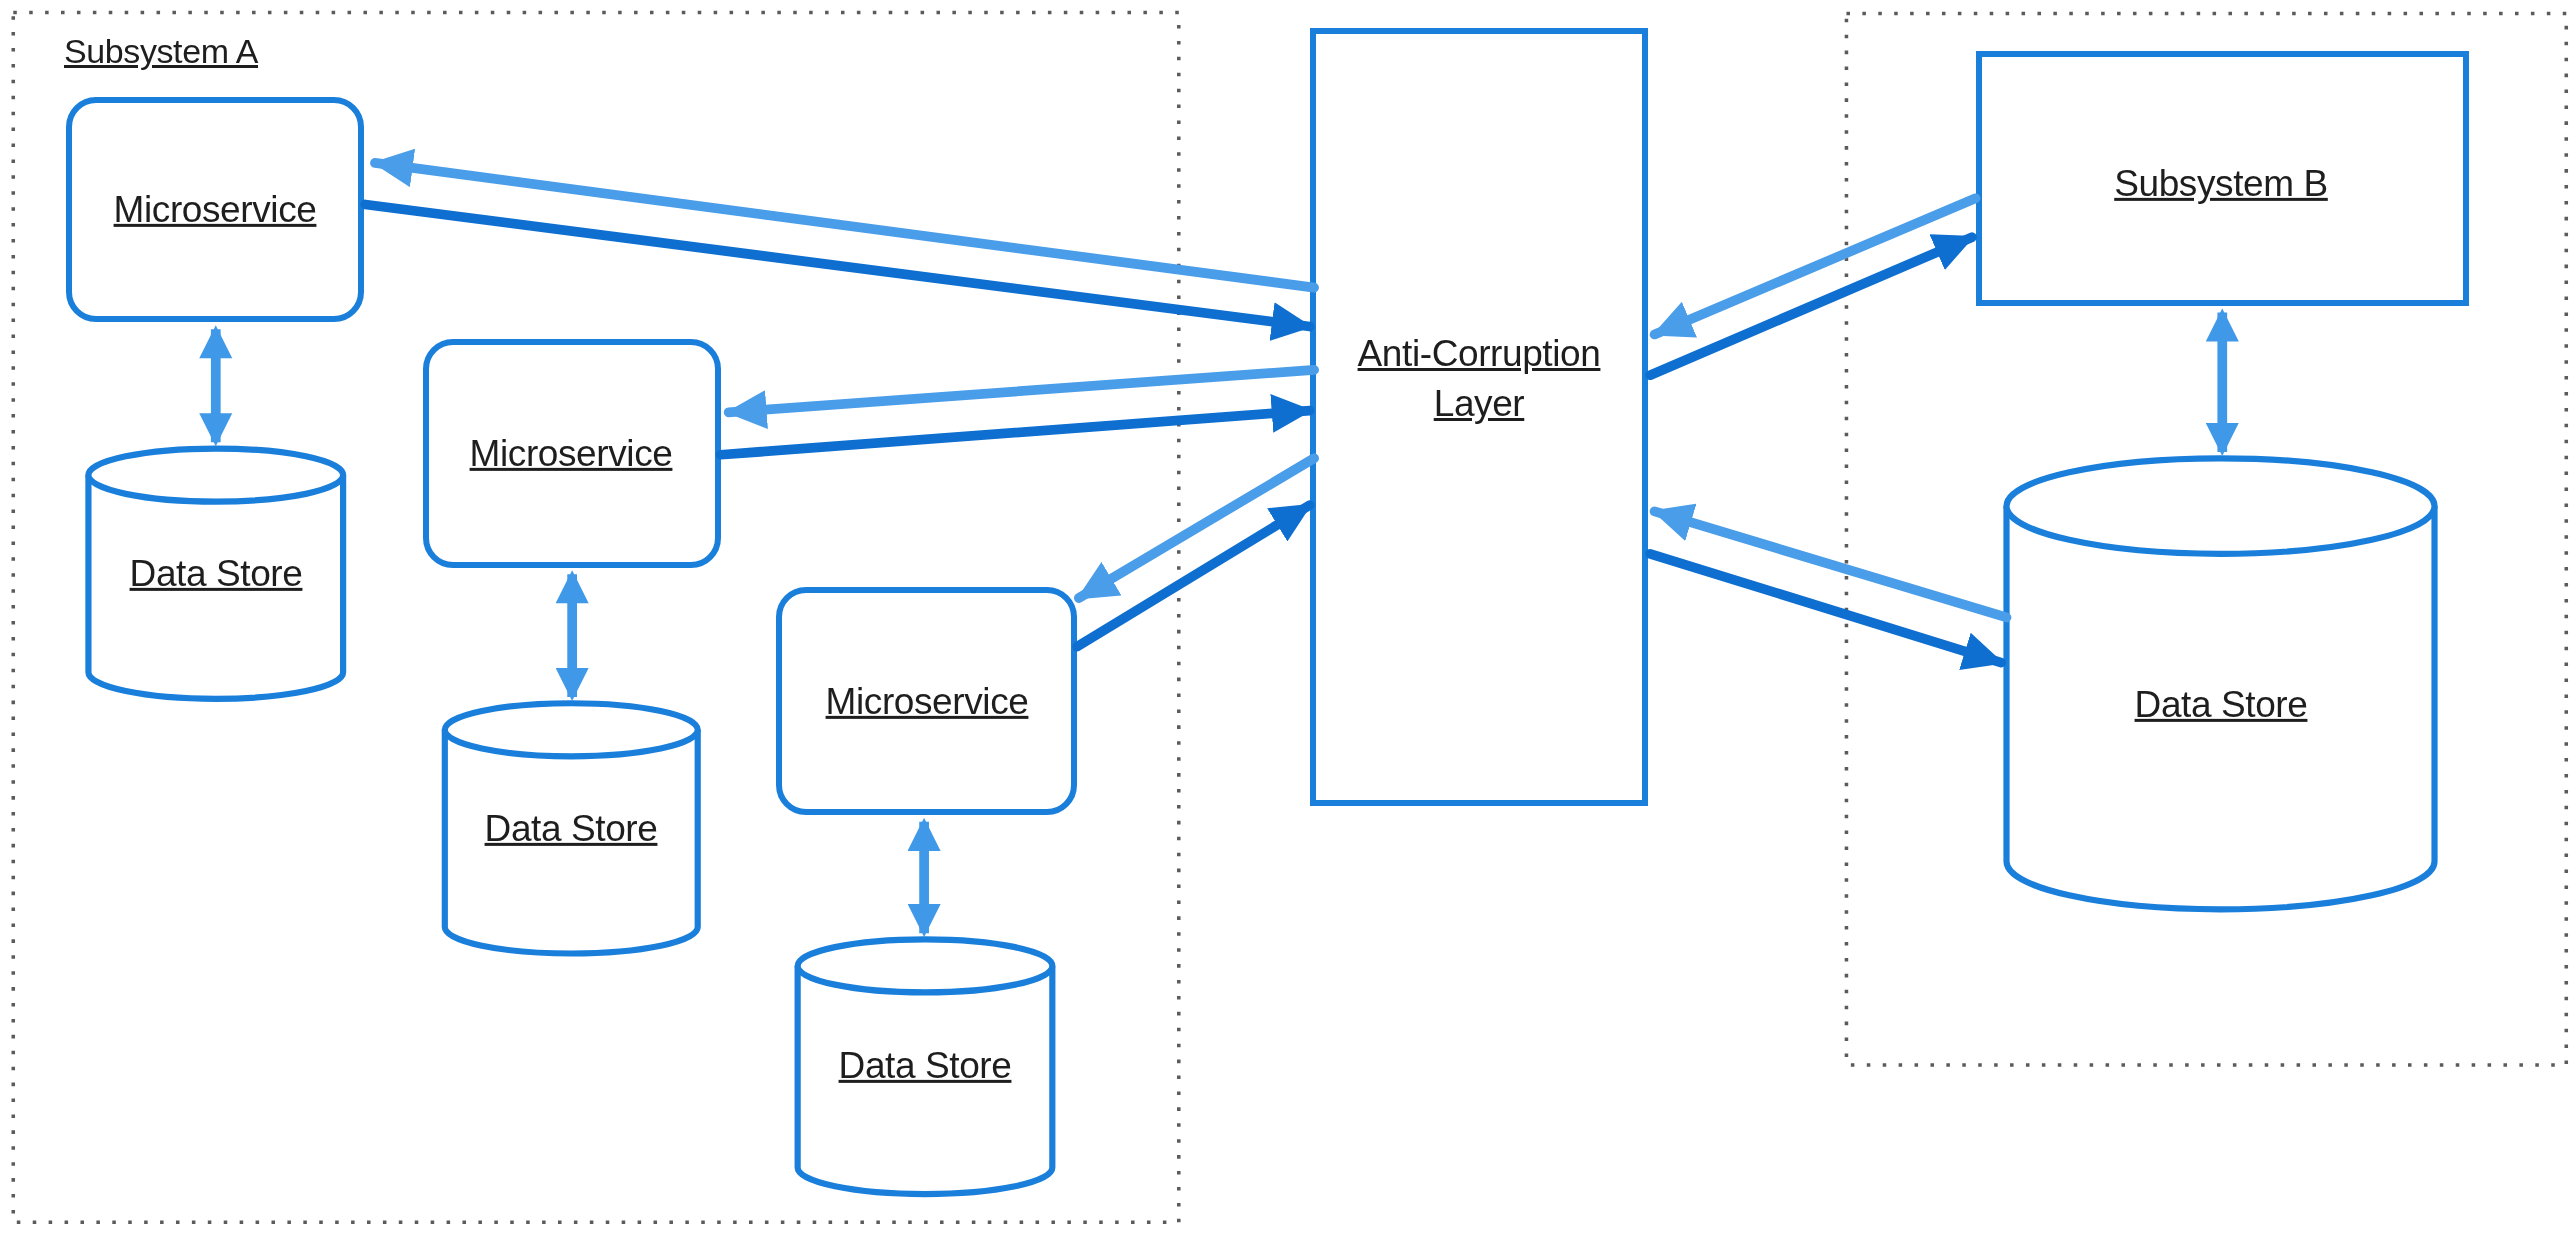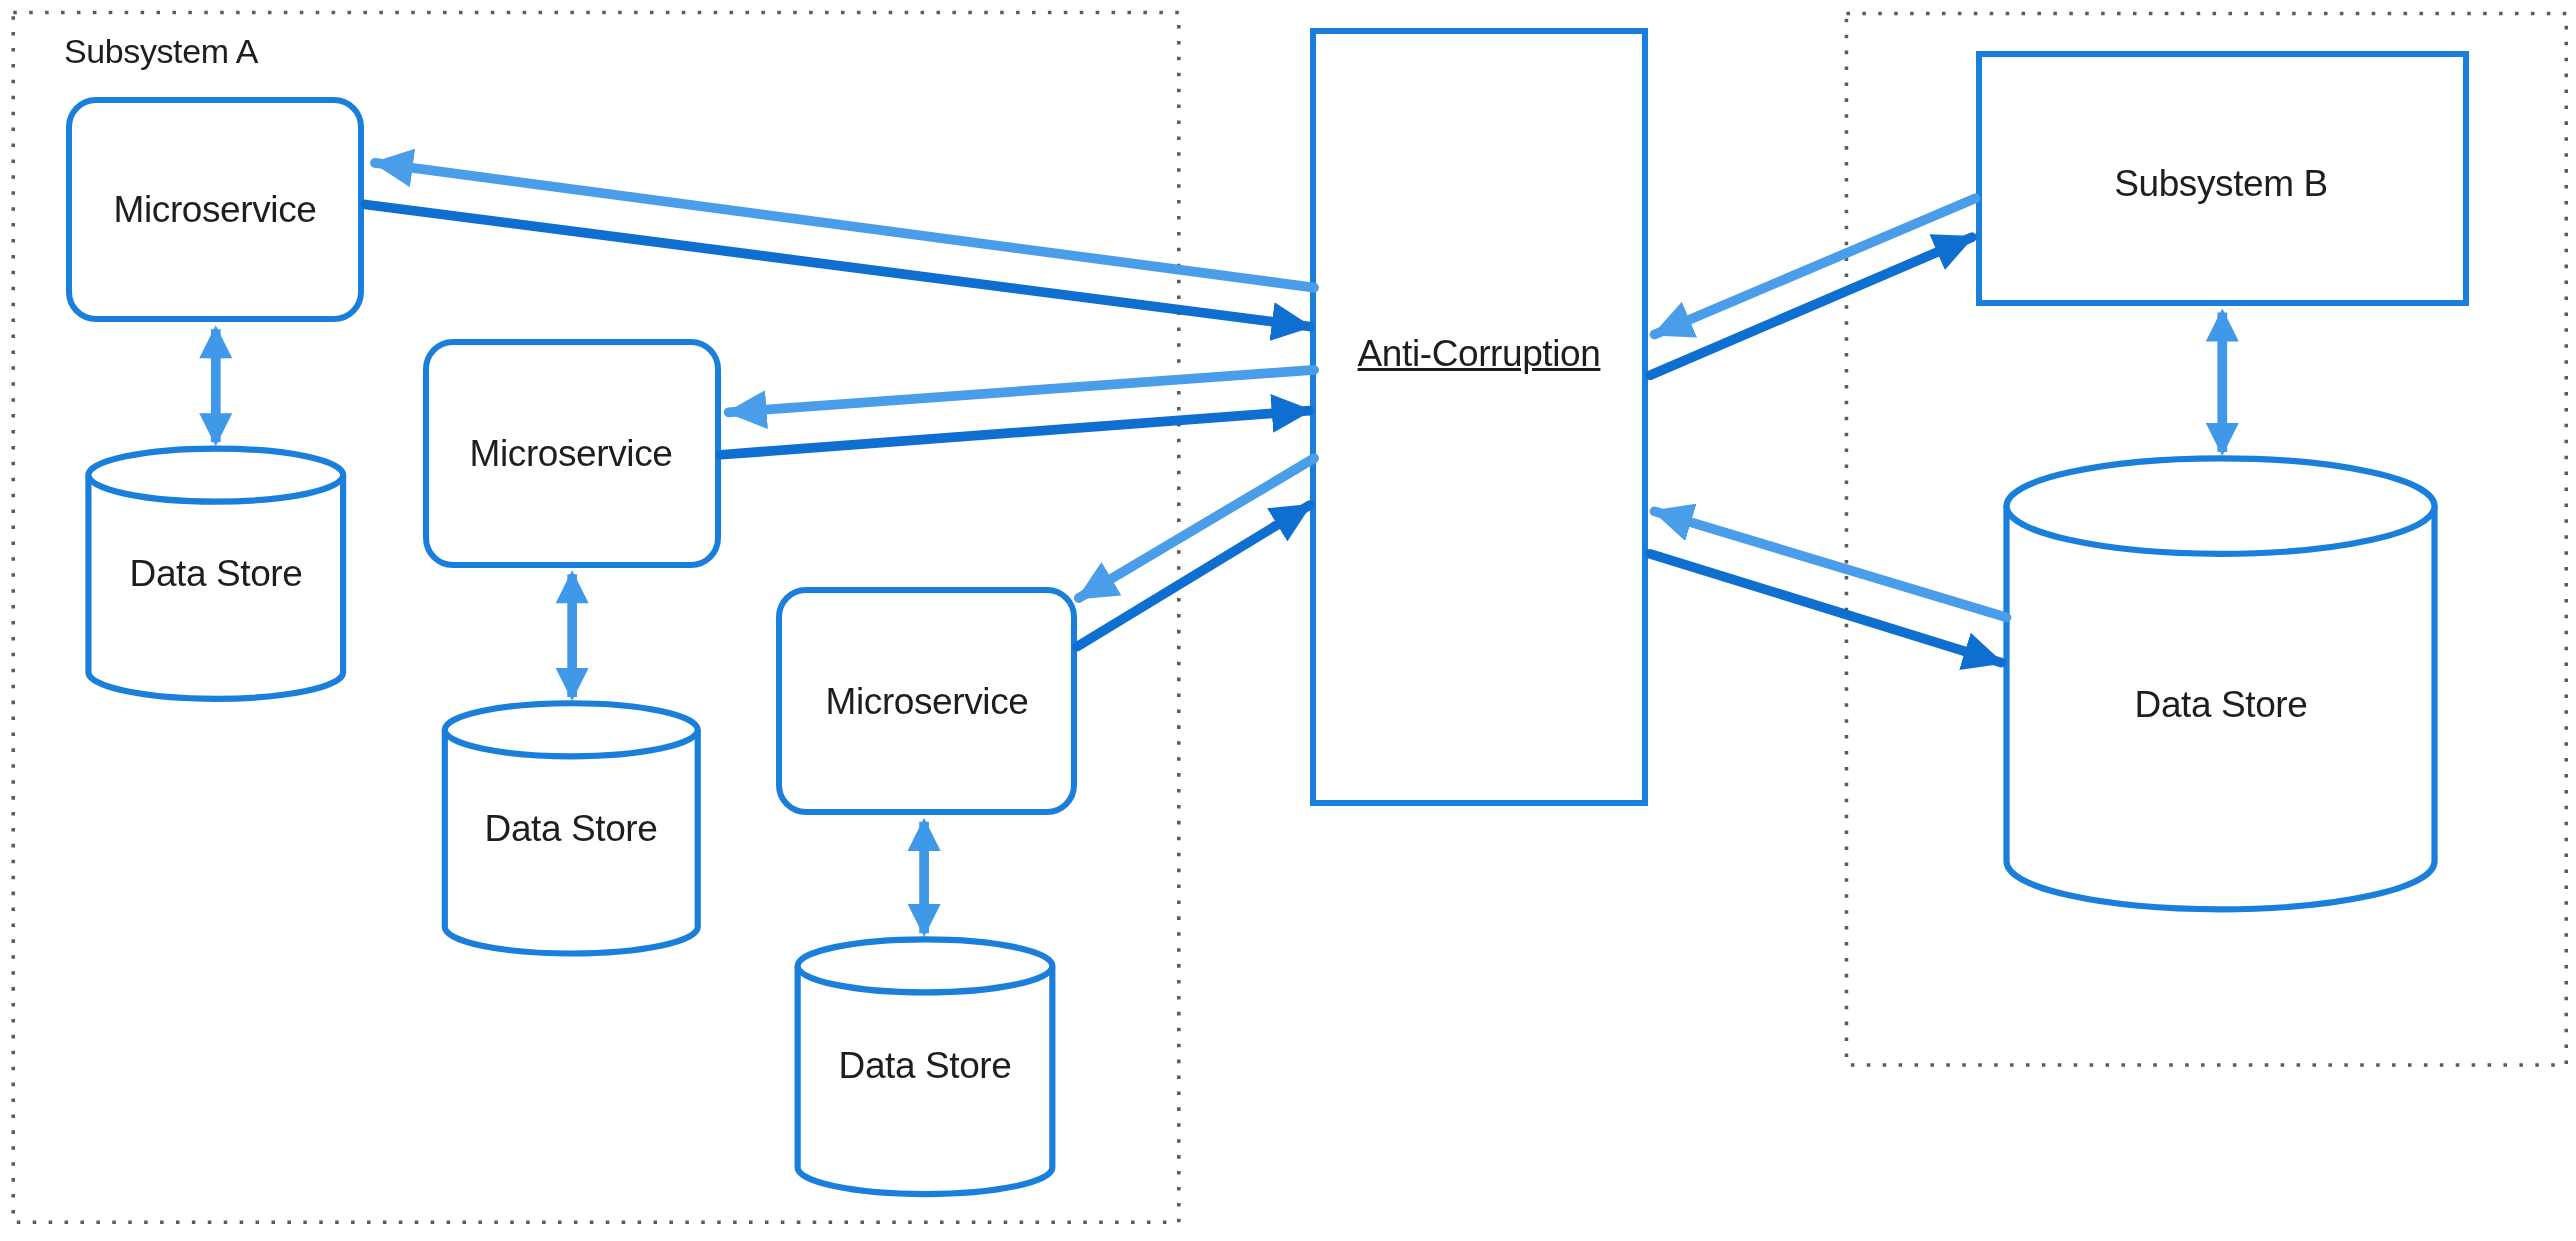--- a/index.html
+++ b/index.html
@@ -23,20 +23,21 @@
   .node.square{border-radius:0;}
   .lbl{
     position:absolute;
     z-index:4;
     color:var(--text,#1E1E1E);
     font-size:37px;
     line-height:1.25;
     white-space:nowrap;
     transform:translate(-50%,-50%);
     letter-spacing:-0.4px;
+    text-decoration:underline;
   }
   .lbl.container-lbl{
     transform:none;
     font-size:34px;
   }
   .acl-label{
     position:absolute;
     z-index:4;
     color:var(--text,#1E1E1E);
     font-size:37px;
@@ -127,19 +128,20 @@
   <div class="lbl" style="left:215px;top:210px;">Microservice</div>
   <div class="lbl" style="left:571px;top:454px;">Microservice</div>
   <div class="lbl" style="left:927px;top:702px;">Microservice</div>
 
   <div class="lbl" style="left:216px;top:574px;">Data Store</div>
   <div class="lbl" style="left:571px;top:829px;">Data Store</div>
   <div class="lbl" style="left:925px;top:1066px;">Data Store</div>
 
   <div class="acl-label" style="left:1310px;top:329px;width:338px;text-decoration:underline;">
     <div>Anti-Corruption</div>
+    <div>Layer</div>
   </div>
 
   <div class="lbl" style="left:2221px;top:184px;">Subsystem B</div>
   <div class="lbl" style="left:2221px;top:705px;">Data Store</div>
 
 </div>
 
 
 </body></html>

